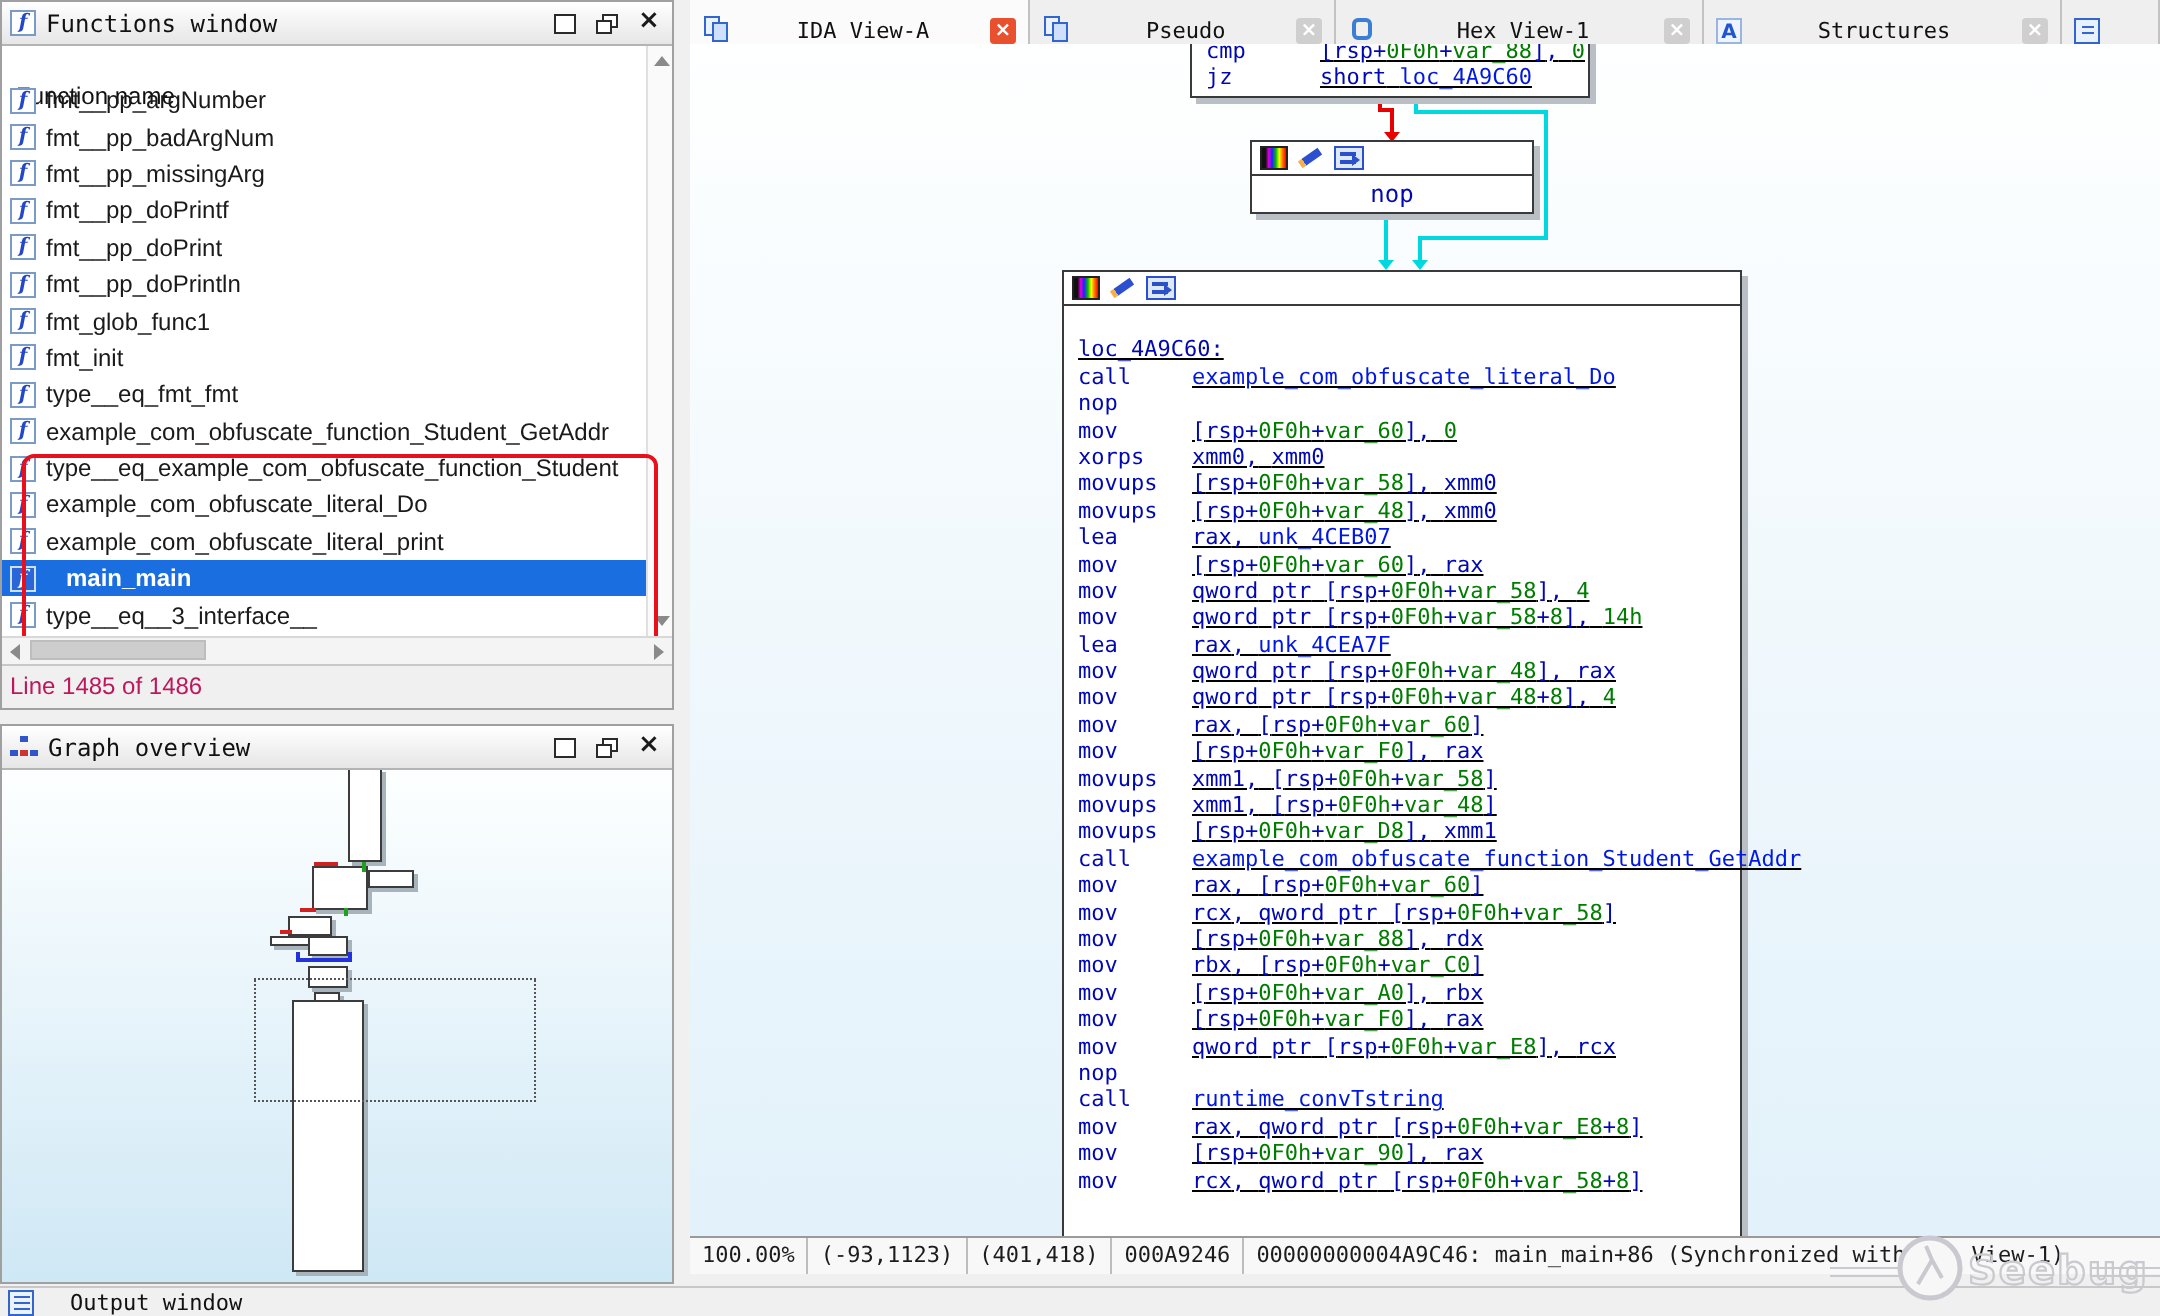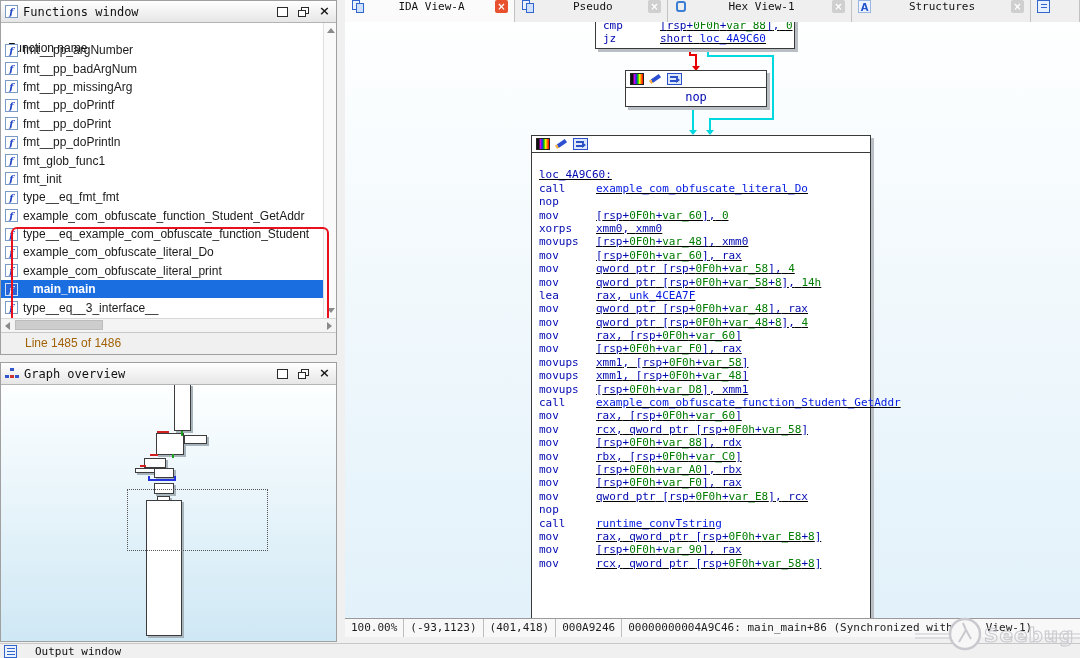--- a/index.html
+++ b/index.html
@@ -37,21 +37,21 @@
            border-radius:6px;pointer-events:none;z-index:4;}
   .vscroll{position:absolute;right:0;top:0;width:13px;height:295px;background:#fafafa;border-left:1px solid #e0e0e0;box-sizing:border-box;}
   .arr{position:absolute;left:3px;width:0;height:0;border-left:4px solid transparent;border-right:4px solid transparent;}
   .arr.up{top:5px;border-bottom:5px solid #8a8a8a;}
   .arr.down{bottom:5px;border-top:5px solid #8a8a8a;}
   .hscroll{position:relative;height:13px;background:#f4f4f4;border-top:1px solid #d8d8d8;}
   .harr{position:absolute;top:3px;width:0;height:0;border-top:4px solid transparent;border-bottom:4px solid transparent;}
   .harr.left{left:4px;border-right:5px solid #8a8a8a;}
   .harr.right{right:4px;border-left:5px solid #8a8a8a;}
   .hthumb{position:absolute;left:14px;top:1px;width:88px;height:10px;background:#cdcdcd;border:1px solid #bdbdbd;box-sizing:border-box;}
-  .fn-status{height:21px;background:#f0f0f0;border-top:1px solid #c8c8c8;font:12px/21px "Liberation Sans",sans-serif;color:#a16207;padding-left:24px;}
+  .fn-status{height:21px;background:#f0f0f0;border-top:1px solid #c8c8c8;font:12px/21px "Liberation Sans",sans-serif;color:#be185d;padding-left:4px;}
 
   
   #graph-overview{left:0;top:362px;width:337px;height:280px;}
   .ov-ic{display:inline-block;width:14px;height:12px;position:relative;}
   .ov-ic::before{content:"";position:absolute;left:5px;top:0;width:4px;height:3px;background:#3355cc;
                  box-shadow:-5px 7px 0 #3355cc,0 7px 0 #cc3333,5px 7px 0 #3355cc;}
   .ov-canvas{position:relative;height:256px;background:linear-gradient(#fdffff,#cfe8f5);overflow:hidden;}
   .mm{position:absolute;background:#fff;border:1px solid #3c3c3c;box-shadow:2px 2px 0 #a8b4bc;box-sizing:border-box;}
   .seg{position:absolute;}
   .viewport{position:absolute;border:1px dotted #555;box-sizing:border-box;}
@@ -60,21 +60,21 @@
   #output-bar{position:absolute;left:0;top:643px;width:1080px;height:15px;background:#f0f0f0;
               border-top:1px solid #c8c8c8;display:flex;align-items:center;}
   .out-ic{display:inline-block;width:11px;height:11px;border:1px solid #3366cc;background:#eaf2ff;margin:0 6px 0 4px;position:relative;}
   .out-ic::before{content:"";position:absolute;left:2px;right:1px;top:2px;bottom:1px;
                   background:repeating-linear-gradient(#3366cc 0 1px,transparent 1px 3px);}
   #output-bar .titletext{font-size:11px;margin-left:12px;}
 
   
   #main-area{position:absolute;left:345px;top:0;width:735px;height:643px;background:#f0f0f0;}
   #tabbar{position:absolute;left:0;top:0;width:735px;height:22px;display:flex;background:#ececec;border-bottom:1px solid #bdbdbd;box-sizing:border-box;}
-  .tab{display:flex;align-items:flex-start;padding:0 6px;border-right:1px solid #c2c2c2;background:#efefef;box-sizing:border-box;height:22px;}
+  .tab{display:flex;align-items:flex-end;padding:0 6px;border-right:1px solid #c2c2c2;background:#efefef;box-sizing:border-box;height:22px;}
   .tab.active{background:#fbfbfb;}
   .tab-label{flex:1;text-align:center;font:11px "DejaVu Sans Mono",monospace;color:#111;white-space:nowrap;overflow:hidden;}
   .tab-x{width:13px;height:13px;border-radius:2px;background:#cfcfcf;color:#fff;font:bold 10px/13px "DejaVu Sans",sans-serif;text-align:center;flex:0 0 auto;}
   .tab.active .tab-x{background:#e8502e;}
   .ti{width:15px;height:14px;position:relative;display:inline-block;flex:0 0 auto;margin-right:2px;}
   .ti .doc{position:absolute;width:8px;height:10px;background:#eaf2ff;border:1px solid #3366cc;box-sizing:border-box;}
   .ti .doc.a{left:1px;top:0;}
   .ti .doc.b{left:5px;top:3px;background:#cfe0ff;}
   .ti.hexbox::before{content:"";position:absolute;left:2px;top:1px;width:10px;height:11px;border:2px solid #3b7fd4;border-radius:3px;box-sizing:border-box;}
   .ti.letter{border:1px solid #9ab6e0;background:#eef4ff;color:#2255cc;font:bold 10px/13px "DejaVu Sans",sans-serif;text-align:center;width:13px;height:13px;box-sizing:border-box;}
@@ -302,21 +302,23 @@
         <span class="gi pen"></span>
         <span class="gi grp"></span>
       </div>
       <div class="gb-body" id="main-block-body">
           <div class="asm-line"></div>
           <div class="asm-line"><span class="c-label">loc_4A9C60:</span></div>
           <div class="asm-line"><span class="mn c-mn">call</span><span class="c-name">example_com_obfuscate_literal_Do</span></div>
           <div class="asm-line"><span class="mn c-mn">nop</span></div>
           <div class="asm-line"><span class="mn c-mn">mov</span><span class="c-base">[</span><span class="c-base">rsp</span><span class="c-base">+</span><span class="c-num">0F0h</span><span class="c-base">+</span><span class="c-num">var_60</span><span class="c-base">]</span><span class="c-base">,</span><span class="c-base"> </span><span class="c-num">0</span></div>
           <div class="asm-line"><span class="mn c-mn">xorps</span><span class="c-base">xmm0</span><span class="c-base">,</span><span class="c-base"> </span><span class="c-base">xmm0</span></div>
+          <div class="asm-line"><span class="mn c-mn">movups</span><span class="c-base">[</span><span class="c-base">rsp</span><span class="c-base">+</span><span class="c-num">0F0h</span><span class="c-base">+</span><span class="c-num">var_58</span><span class="c-base">]</span><span class="c-base">,</span><span class="c-base"> </span><span class="c-base">xmm0</span></div>
           <div class="asm-line"><span class="mn c-mn">movups</span><span class="c-base">[</span><span class="c-base">rsp</span><span class="c-base">+</span><span class="c-num">0F0h</span><span class="c-base">+</span><span class="c-num">var_48</span><span class="c-base">]</span><span class="c-base">,</span><span class="c-base"> </span><span class="c-base">xmm0</span></div>
+          <div class="asm-line"><span class="mn c-mn">lea</span><span class="c-base">rax</span><span class="c-base">,</span><span class="c-base"> </span><span class="c-name">unk_4CEB07</span></div>
           <div class="asm-line"><span class="mn c-mn">mov</span><span class="c-base">[</span><span class="c-base">rsp</span><span class="c-base">+</span><span class="c-num">0F0h</span><span class="c-base">+</span><span class="c-num">var_60</span><span class="c-base">]</span><span class="c-base">,</span><span class="c-base"> </span><span class="c-base">rax</span></div>
           <div class="asm-line"><span class="mn c-mn">mov</span><span class="c-base">qword</span><span class="c-base"> </span><span class="c-base">ptr</span><span class="c-base"> </span><span class="c-base">[</span><span class="c-base">rsp</span><span class="c-base">+</span><span class="c-num">0F0h</span><span class="c-base">+</span><span class="c-num">var_58</span><span class="c-base">]</span><span class="c-base">,</span><span class="c-base"> </span><span class="c-num">4</span></div>
           <div class="asm-line"><span class="mn c-mn">mov</span><span class="c-base">qword</span><span class="c-base"> </span><span class="c-base">ptr</span><span class="c-base"> </span><span class="c-base">[</span><span class="c-base">rsp</span><span class="c-base">+</span><span class="c-num">0F0h</span><span class="c-base">+</span><span class="c-num">var_58</span><span class="c-base">+</span><span class="c-num">8</span><span class="c-base">]</span><span class="c-base">,</span><span class="c-base"> </span><span class="c-num">14h</span></div>
           <div class="asm-line"><span class="mn c-mn">lea</span><span class="c-base">rax</span><span class="c-base">,</span><span class="c-base"> </span><span class="c-name">unk_4CEA7F</span></div>
           <div class="asm-line"><span class="mn c-mn">mov</span><span class="c-base">qword</span><span class="c-base"> </span><span class="c-base">ptr</span><span class="c-base"> </span><span class="c-base">[</span><span class="c-base">rsp</span><span class="c-base">+</span><span class="c-num">0F0h</span><span class="c-base">+</span><span class="c-num">var_48</span><span class="c-base">]</span><span class="c-base">,</span><span class="c-base"> </span><span class="c-base">rax</span></div>
           <div class="asm-line"><span class="mn c-mn">mov</span><span class="c-base">qword</span><span class="c-base"> </span><span class="c-base">ptr</span><span class="c-base"> </span><span class="c-base">[</span><span class="c-base">rsp</span><span class="c-base">+</span><span class="c-num">0F0h</span><span class="c-base">+</span><span class="c-num">var_48</span><span class="c-base">+</span><span class="c-num">8</span><span class="c-base">]</span><span class="c-base">,</span><span class="c-base"> </span><span class="c-num">4</span></div>
           <div class="asm-line"><span class="mn c-mn">mov</span><span class="c-base">rax</span><span class="c-base">,</span><span class="c-base"> </span><span class="c-base">[</span><span class="c-base">rsp</span><span class="c-base">+</span><span class="c-num">0F0h</span><span class="c-base">+</span><span class="c-num">var_60</span><span class="c-base">]</span></div>
           <div class="asm-line"><span class="mn c-mn">mov</span><span class="c-base">[</span><span class="c-base">rsp</span><span class="c-base">+</span><span class="c-num">0F0h</span><span class="c-base">+</span><span class="c-num">var_F0</span><span class="c-base">]</span><span class="c-base">,</span><span class="c-base"> </span><span class="c-base">rax</span></div>
           <div class="asm-line"><span class="mn c-mn">movups</span><span class="c-base">xmm1</span><span class="c-base">,</span><span class="c-base"> </span><span class="c-base">[</span><span class="c-base">rsp</span><span class="c-base">+</span><span class="c-num">0F0h</span><span class="c-base">+</span><span class="c-num">var_58</span><span class="c-base">]</span></div>
           <div class="asm-line"><span class="mn c-mn">movups</span><span class="c-base">xmm1</span><span class="c-base">,</span><span class="c-base"> </span><span class="c-base">[</span><span class="c-base">rsp</span><span class="c-base">+</span><span class="c-num">0F0h</span><span class="c-base">+</span><span class="c-num">var_48</span><span class="c-base">]</span></div>

